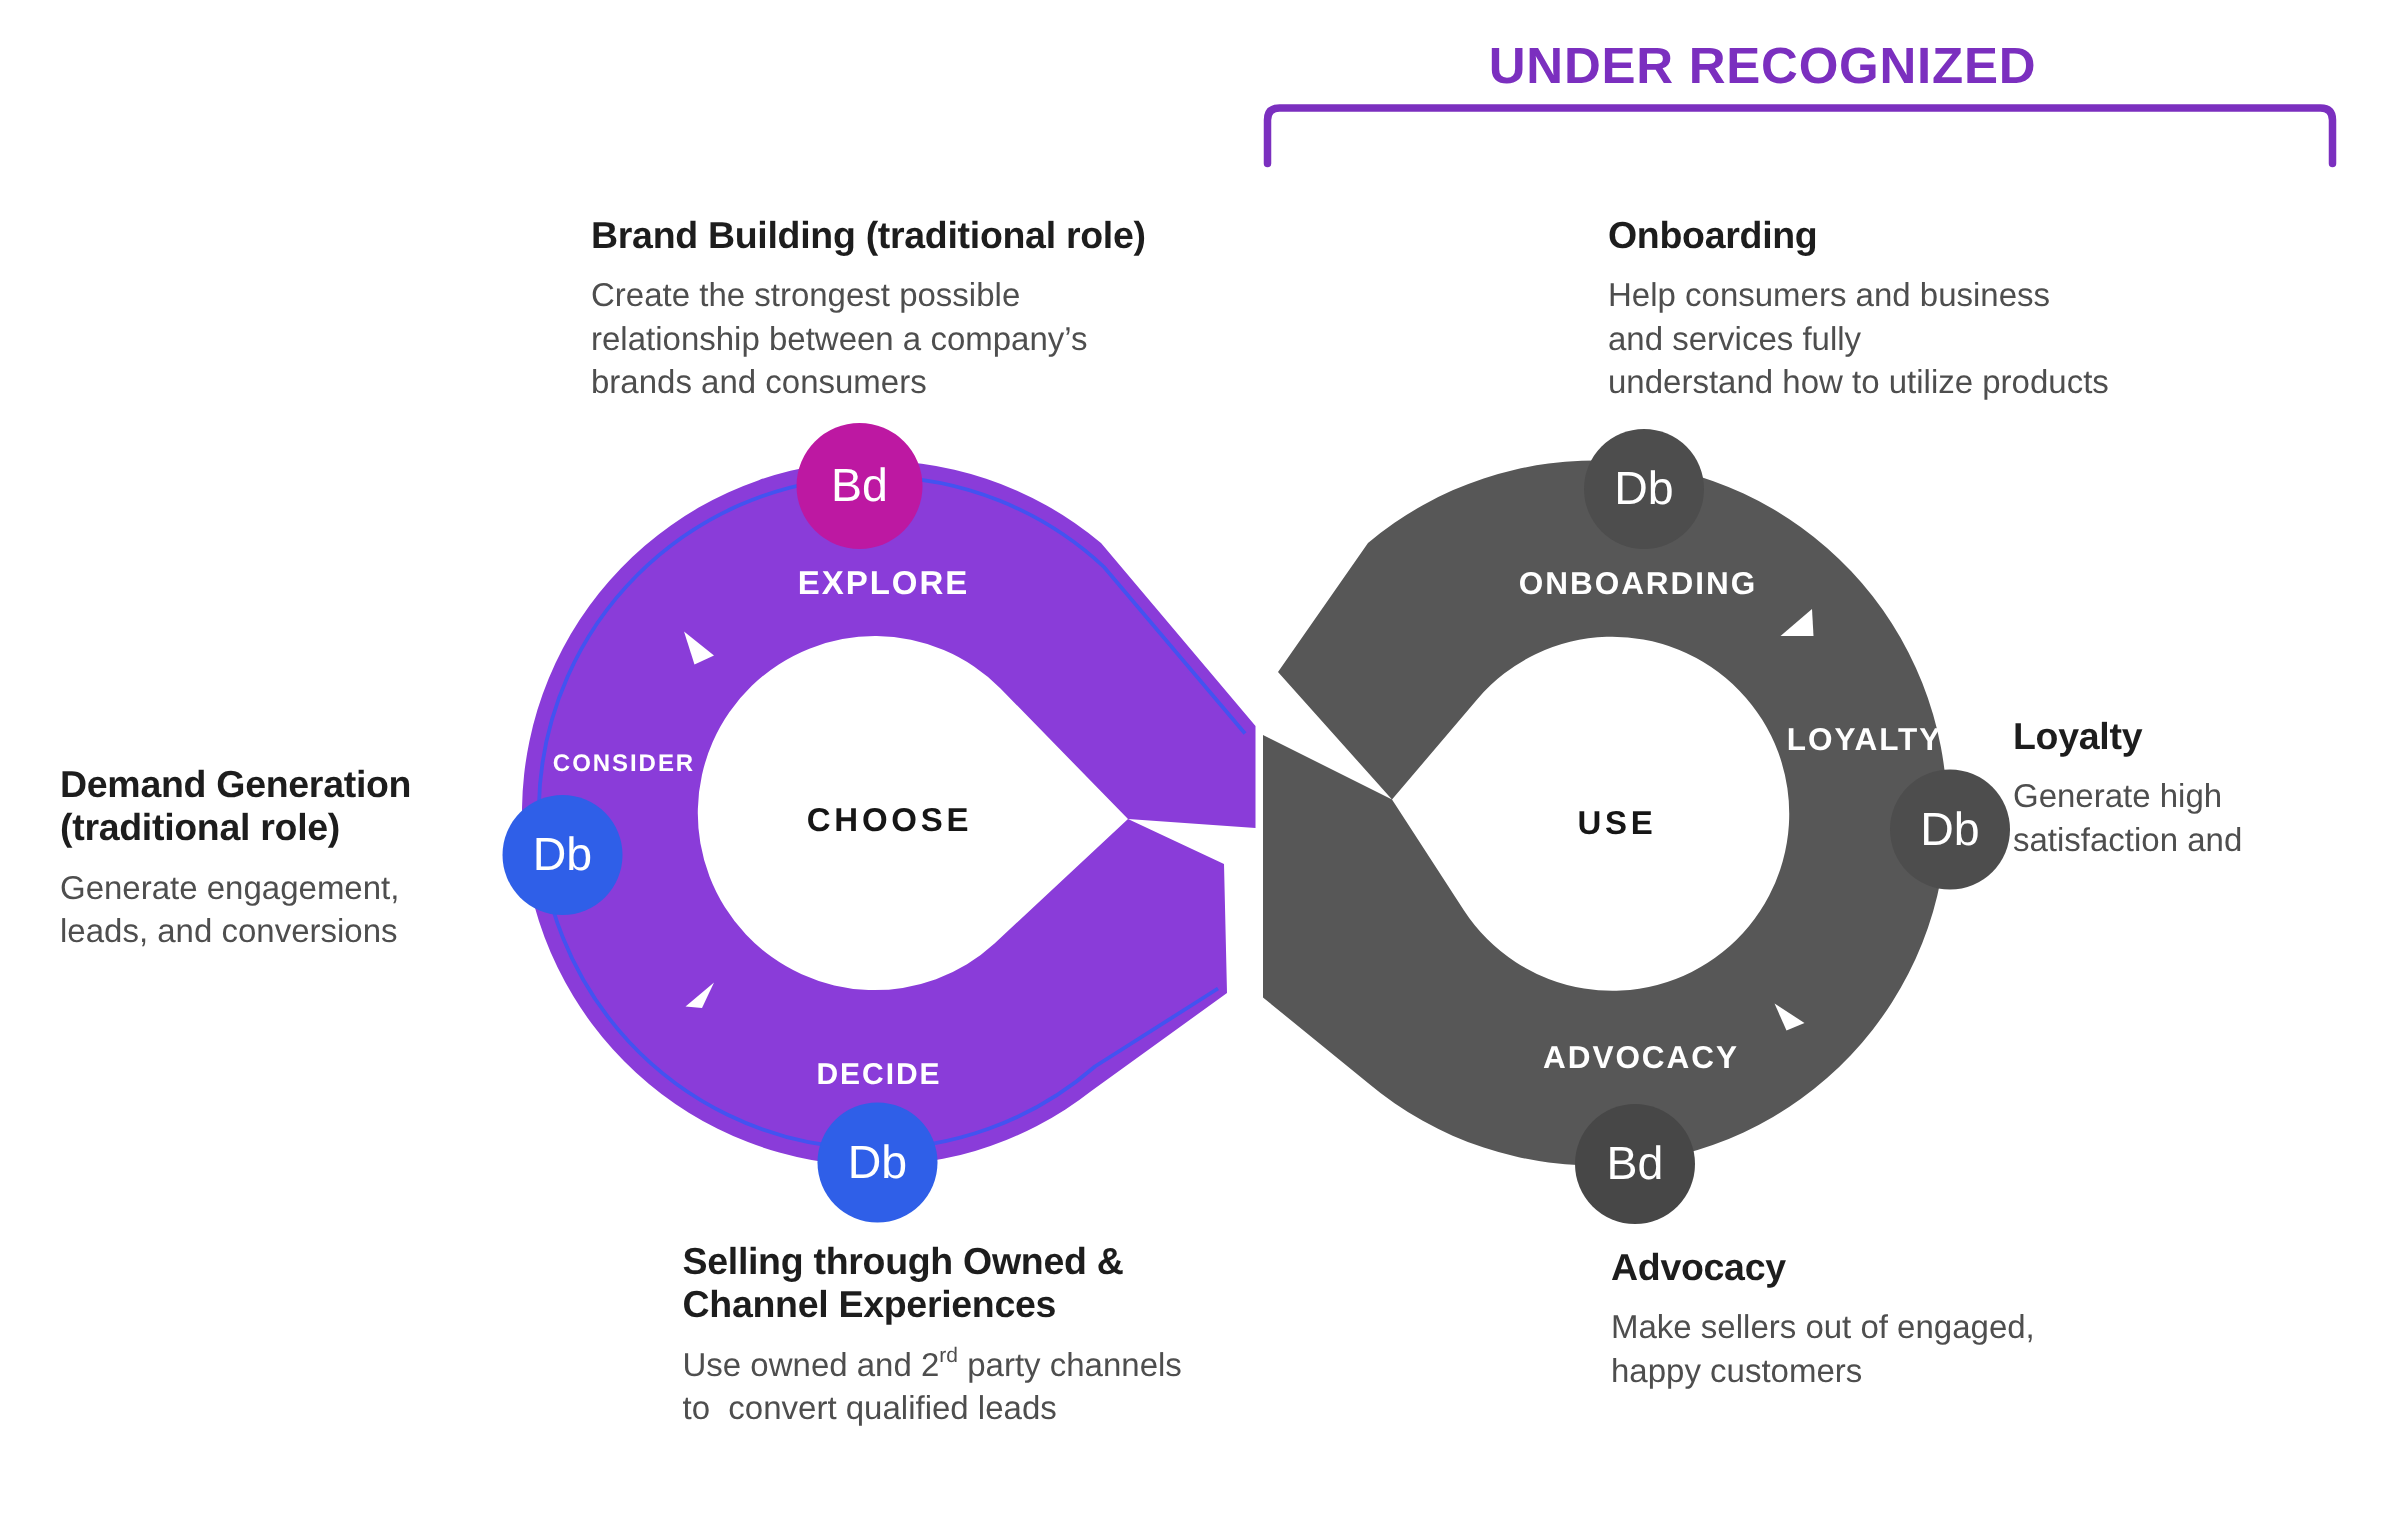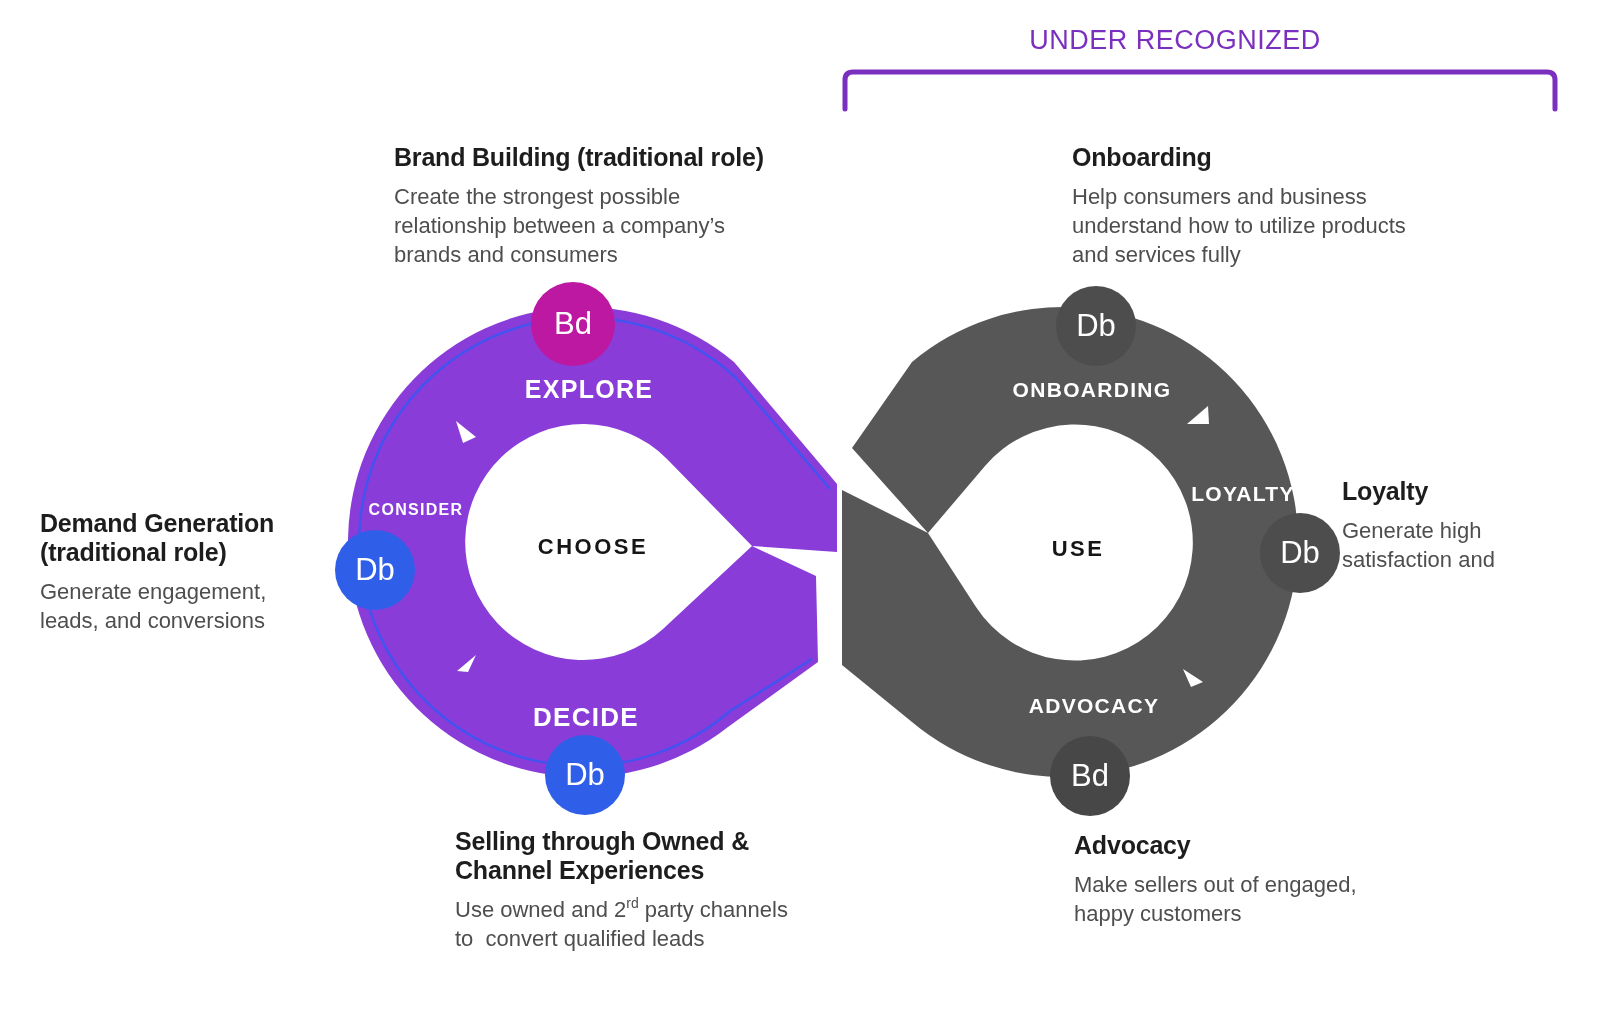--- a/index.html
+++ b/index.html
@@ -2,36 +2,36 @@
 <html><head>
 <meta charset="utf-8">
 <style>
   html,body{margin:0;padding:0;background:#ffffff;}
   body{width:1600px;height:1016px;font-family:"Liberation Sans","DejaVu Sans",sans-serif;}
   .canvas{position:relative;width:1600px;height:1016px;background:#fff;overflow:hidden;}
   .canvas > svg{position:absolute;left:0;top:0;}
 
   .title{
     position:absolute;left:945px;top:25px;width:460px;text-align:center;
-    color:#7B2FBF;font-weight:400;font-size:27px;letter-spacing:.5px;
+    color:#7B2FBF;font-weight:700;font-size:34px;letter-spacing:.5px;
   }
 
   .annotation{position:absolute;}
   .annotation .head{font-size:25px;font-weight:700;color:#1d1d1d;letter-spacing:-.2px;line-height:29px;}
   .annotation .head + .bodyline{margin-top:10px;}
   .annotation .bodyline{font-size:22px;color:#4e4e4e;line-height:29px;}
   .annotation sup{font-size:14px;line-height:0;position:relative;top:-1px;}
 
   .stage{
     position:absolute;transform:translate(-50%,-50%);
     color:#ffffff;font-weight:700;letter-spacing:1.3px;white-space:nowrap;
   }
-  .stage.s-explore{font-size:25px;}
+  .stage.s-explore{font-size:22px;}
   .stage.s-consider{font-size:16px;}
-  .stage.s-decide{font-size:26px;}
+  .stage.s-decide{font-size:20px;}
   .stage.s-onboarding,.stage.s-loyalty,.stage.s-advocacy{font-size:21px;}
   .center-label{
     position:absolute;transform:translate(-50%,-50%);
     color:#161616;font-weight:700;font-size:22px;letter-spacing:2.5px;white-space:nowrap;
   }
 
   .badge{
     position:absolute;width:80px;height:80px;border-radius:50%;
     transform:translate(-50%,-50%);
     display:flex;align-items:center;justify-content:center;
@@ -93,22 +93,22 @@
   <div class="annotation" style="left:455px;top:827px;width:400px;">
     <div class="head">Selling through Owned &amp;</div>
     <div class="head">Channel Experiences</div>
     <div class="bodyline"><span>Use owned and 2</span><sup>rd</sup><span>&nbsp;party channels</span></div>
     <div class="bodyline">to&nbsp; convert qualified leads</div>
   </div>
 
   <div class="annotation" style="left:1072px;top:143px;width:400px;">
     <div class="head">Onboarding</div>
     <div class="bodyline">Help consumers and business</div>
+    <div class="bodyline">and services fully</div>
     <div class="bodyline">understand how to utilize products</div>
-    <div class="bodyline">and services fully</div>
   </div>
 
   <div class="annotation" style="left:1342px;top:477px;width:240px;">
     <div class="head">Loyalty</div>
     <div class="bodyline">Generate high</div>
     <div class="bodyline">satisfaction and</div>
   </div>
 
   <div class="annotation" style="left:1074px;top:831px;width:360px;">
     <div class="head">Advocacy</div>

